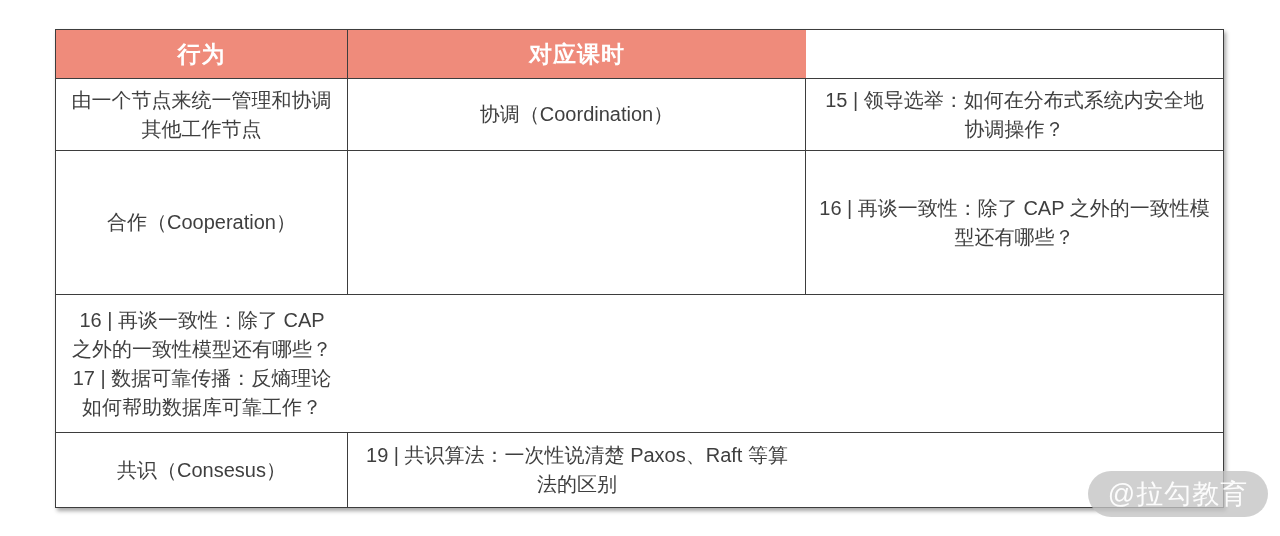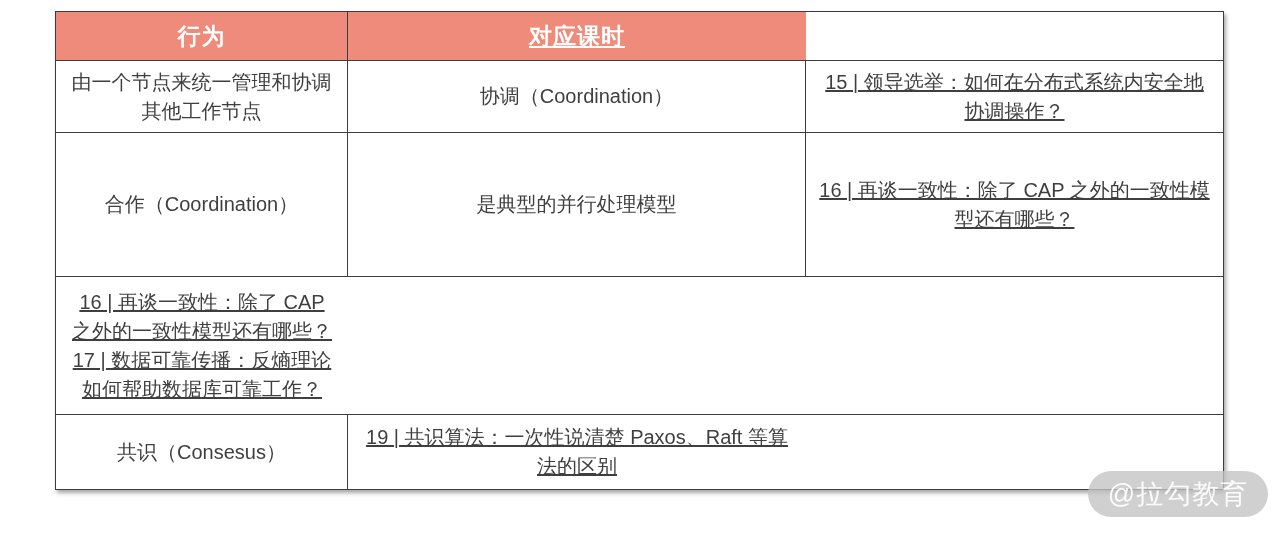--- a/index.html
+++ b/index.html
@@ -2,36 +2,36 @@
 <html><head>
 <meta charset="utf-8">
 <style>
   html,body{margin:0;padding:0;}
   body{
     width:1280px;height:536px;position:relative;overflow:hidden;
     background:#ffffff;
     font-family:"Liberation Sans","DejaVu Sans",sans-serif;
   }
   .tbl{
-    position:absolute;left:55px;top:11px;width:1169px;
+    position:absolute;left:55px;top:29px;width:1169px;
     border:1px solid #3d3d3d;background:#ffffff;box-sizing:border-box;
     box-shadow:2px 3px 4px rgba(0,0,0,0.35);
   }
   .row{
     display:grid;grid-template-columns:292px 458px 417px;
     border-bottom:1px solid #3d3d3d;
   }
   .row:last-child{border-bottom:none;}
   .cell{
     border-right:1px solid #3d3d3d;
     display:flex;flex-direction:column;align-items:center;justify-content:center;
     text-align:center;padding:0 12px;box-sizing:border-box;
     font-size:20px;color:#3f3f3f;line-height:29px;
   }
-  .cell:last-child{border-right:none;text-decoration:underline;}
+  .cell:last-child{border-right:none;}
   .hrow .cell{
     background:#EF8B7B;color:#ffffff;font-weight:bold;font-size:23px;
     letter-spacing:1px;
   }
   .hrow{height:48px;}
   .r1{height:71px;}
   .r2{height:143px;}
   .r3{height:137px;}
   .r4{height:74px;}
   .watermark{
@@ -57,23 +57,22 @@
       <div></div>
     </div>
     <div class="cell">协调（Coordination）</div>
     <div class="cell">
       <div>15 | 领导选举：如何在分布式系统内安全地协调操作？</div>
       <div></div>
     </div>
   </div>
 
   <div class="row r2">
-    <div class="cell">合作（Coordination）</div>
+    <div class="cell">合作（Cooperation）</div>
     <div class="cell">
-      <div>是典型的并行处理模型</div>
     </div>
     <div class="cell">
       <div>16 | 再谈一致性：除了 CAP 之外的一致性模型还有哪些？</div>
     </div>
   </div>
 
   <div class="row r3">
     <div class="cell">
       <div>16 | 再谈一致性：除了 CAP 之外的一致性模型还有哪些？</div>
       <div>17 | 数据可靠传播：反熵理论如何帮助数据库可靠工作？</div>

